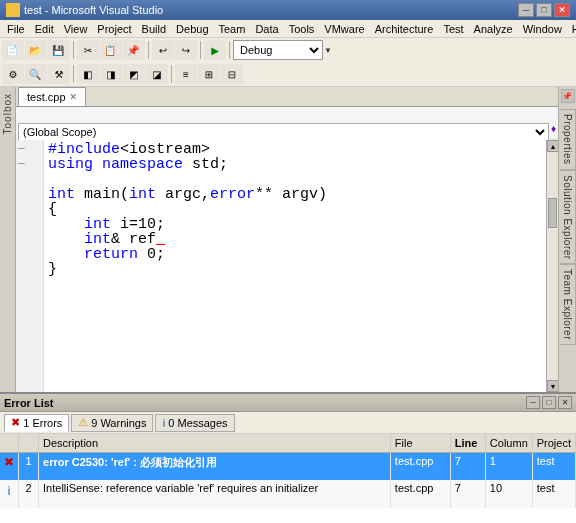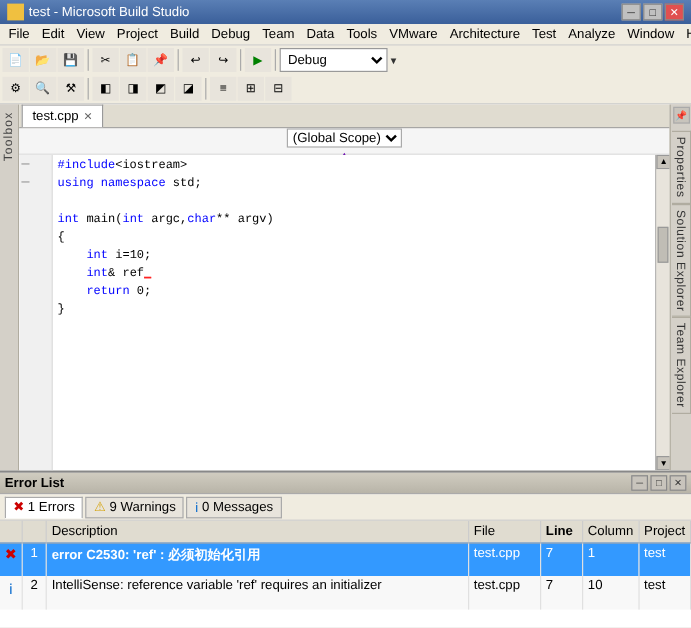--- a/index.html
+++ b/index.html
@@ -166,26 +166,24 @@
     }
     .tab-close {
       font-size: 9px;
       color: #666;
     }
 
     
     .scope-bar {
       height: 22px;
       display: flex;
-      align-items: center;
       background: #f5f5f5;
       border-bottom: 1px solid #ddd;
       gap: 2px;
-      padding: 0 2px;
-      flex-direction: column;
+      padding: 16px 2px;
     }
     .scope-select {
       height: 18px;
       font-size: 11px;
       background: white;
       border: 1px solid #aaa;
       flex: 1;
     }
     .method-select {
       height: 18px;
@@ -212,21 +210,21 @@
       border-right: 1px solid #ddd;
       font-family: 'Courier New', monospace;
       font-size: 11px;
       color: #888;
       padding: 2px 2px;
       line-height: 15px;
     }
     .code-content {
       flex: 1;
       font-family: 'Courier New', monospace;
-      font-size: 10px;
+      font-size: 15px;
       line-height: 15px;
       padding: 2px 4px;
       white-space: pre;
       color: #000;
       overflow: hidden;
     }
     .kw { color: #0000ff; }
 
     
     .right-panel {
@@ -416,21 +414,21 @@
       flex: 1;
       overflow: hidden;
     }
   </style>
 </head>
 <body>
 
 <div class="title-bar">
   <div class="title-bar-left">
     <span class="title-icon"></span>
-    <span class="title-text">test - Microsoft Build Studio</span>
+    <span class="title-text">test - Microsoft Visual Studio</span>
   </div>
   <div class="title-buttons">
     <div class="title-btn">─</div>
     <div class="title-btn">□</div>
     <div class="title-btn close">✕</div>
   </div>
 </div>
 
 <div class="menu-bar">
   <span class="menu-item">File</span>
@@ -517,21 +515,21 @@
           <div>─</div>
           <div> </div>
           <div> </div>
           <div> </div>
           <div> </div>
           <div> </div>
         </div>
         <div class="code-content"><span class="kw">#include</span>&lt;iostream&gt;
 <span class="kw">using namespace</span> std;
 
-<span class="kw">int</span> main(<span class="kw">int</span> argc,<span class="kw">char</span>** argv)
+<span class="kw">int</span> main(<span class="kw">int</span> argc,<span class="kw">error</span>** argv)
 {
     <span class="kw">int</span> i=10;
     <span class="kw">int</span>&amp; ref<span style="text-decoration:underline;color:red;">_</span>
     <span class="kw">return</span> 0;
 }</div>
       </div>
       <div class="scrollbar-v">
         <div class="sb-btn">▲</div>
         <div class="sb-thumb">
           <div class="sb-thumb-inner"></div>

